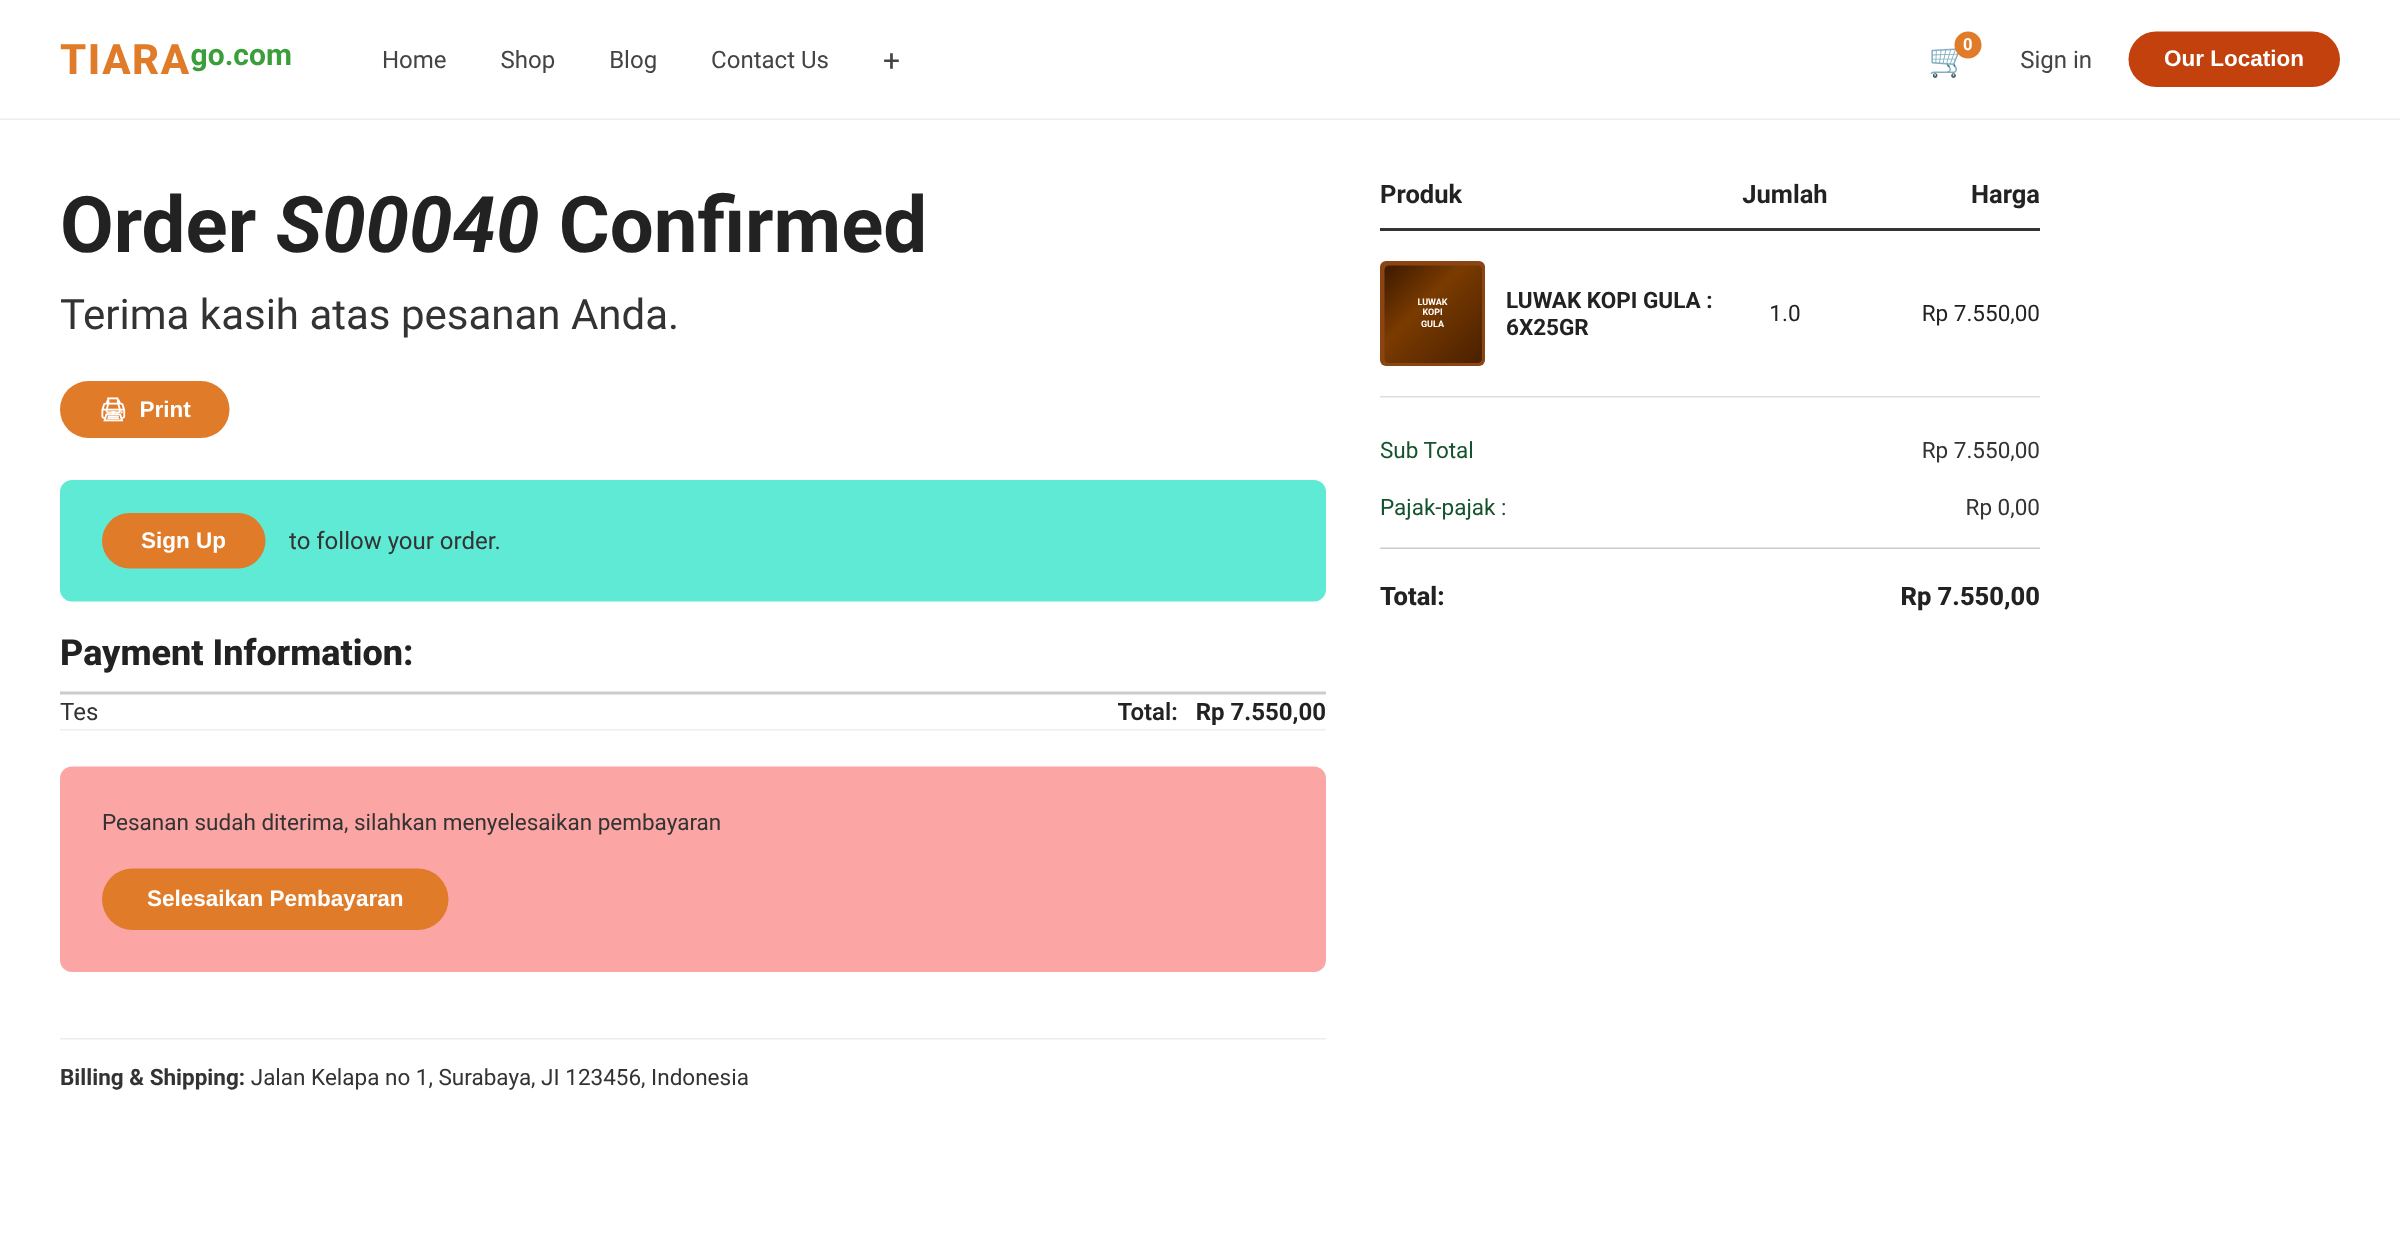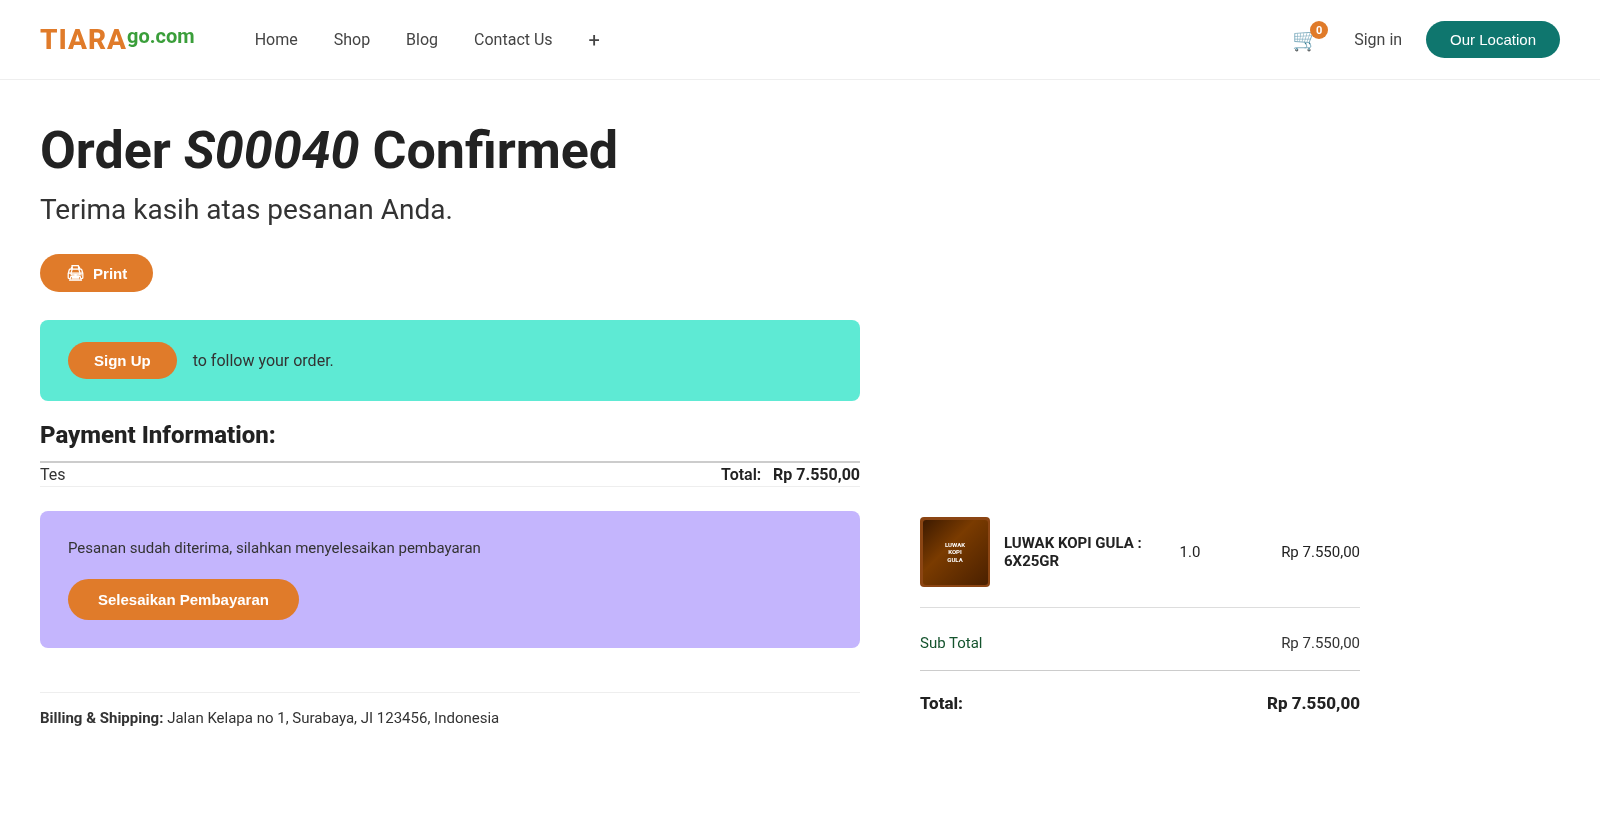--- a/index.html
+++ b/index.html
@@ -79,37 +79,36 @@
       gap: 24px;
       margin-left: auto;
     }
     .sign-in-link {
       text-decoration: none;
       color: #444;
       font-size: 16px;
       cursor: pointer;
     }
     .our-location-btn {
-      background: #0f766e;
+      background: #c2410c;
       color: #fff;
       border: none;
       border-radius: 30px;
       padding: 10px 24px;
       font-size: 15px;
-      font-weight: 400;
+      font-weight: 700;
       cursor: pointer;
     }
 
     
     .main-content {
       display: flex;
       padding: 40px 40px 40px 40px;
-      gap: 60px;
+      gap: 36px;
       max-width: 1400px;
-      align-items: flex-end;
     }
     .left-col {
       flex: 1;
       max-width: 860px;
     }
     .right-col {
       width: 440px;
       flex-shrink: 0;
     }
 
@@ -199,21 +198,21 @@
       font-size: 16px;
       font-weight: 600;
     }
     .payment-total-value {
       font-size: 16px;
       font-weight: 700;
     }
 
     
     .payment-message-box {
-      background: #c4b5fd;
+      background: #fca5a5;
       border-radius: 8px;
       padding: 28px;
       margin-top: 24px;
     }
     .payment-message-text {
       font-size: 15px;
       color: #333;
       margin-bottom: 22px;
     }
     .selesaikan-btn {
@@ -419,37 +418,46 @@
     <div class="billing-section">
       <span class="billing-label">Billing &amp; Shipping:</span>
       <span>Jalan Kelapa no 1, Surabaya, JI 123456, Indonesia</span>
     </div>
 
   </div>
 
   <div class="right-col">
     <div class="order-summary-table">
 
+      <div class="summary-header">
+        <span class="summary-header-produk">Produk</span>
+        <span class="summary-header-jumlah">Jumlah</span>
+        <span class="summary-header-harga">Harga</span>
+      </div>
 
       <div class="product-row">
         <div class="product-img">
           <div class="product-img-inner">
             <span class="product-img-label">LUWAK<br>KOPI<br>GULA</span>
           </div>
         </div>
         <span class="product-name">LUWAK KOPI GULA : 6X25GR</span>
         <span class="product-qty">1.0</span>
         <span class="product-price">Rp 7.550,00</span>
       </div>
 
       <div class="summary-totals">
         <div class="summary-row">
           <span class="summary-row-label">Sub Total</span>
           <span class="summary-row-value">Rp 7.550,00</span>
         </div>
+        <div class="summary-row">
+          <span class="summary-row-label">Pajak-pajak :</span>
+          <span class="summary-row-value">Rp 0,00</span>
+        </div>
         <hr class="summary-divider">
         <div class="summary-total-row">
           <span>Total:</span>
           <span>Rp 7.550,00</span>
         </div>
       </div>
 
     </div>
   </div>
 

